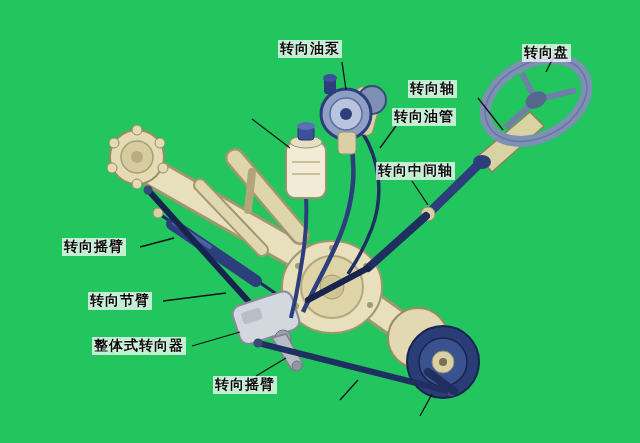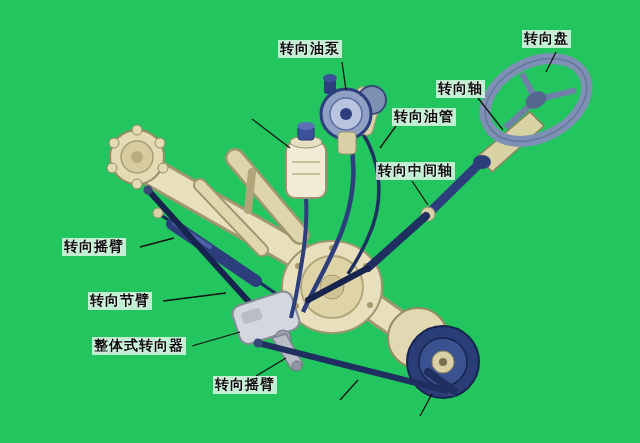--- a/index.html
+++ b/index.html
@@ -163,22 +163,22 @@
       <line x1="140" y1="247" x2="174" y2="238"></line>
       <line x1="163" y1="301" x2="226" y2="293"></line>
       <line x1="192" y1="346" x2="240" y2="332"></line>
       <line x1="256" y1="376" x2="286" y2="358"></line>
       <line x1="340" y1="400" x2="358" y2="380"></line>
       <line x1="420" y1="416" x2="432" y2="394"></line>
     </g>
   </svg>
 
   <div class="label" style="left:278px;top:40px">转向油泵</div>
-  <div class="label" style="left:522px;top:30px">转向盘</div>
-  <div class="label" style="left:436px;top:80px">转向轴</div>
+  <div class="label" style="left:522px;top:44px">转向盘</div>
+  <div class="label" style="left:408px;top:80px">转向轴</div>
   <div class="label" style="left:392px;top:108px">转向油管</div>
   <div class="label" style="left:376px;top:162px">转向中间轴</div>
   <div class="label" style="left:62px;top:238px">转向摇臂</div>
   <div class="label" style="left:88px;top:292px">转向节臂</div>
   <div class="label" style="left:92px;top:337px">整体式转向器</div>
   <div class="label" style="left:213px;top:376px">转向摇臂</div>
 
 </div>
 
 </body></html>

